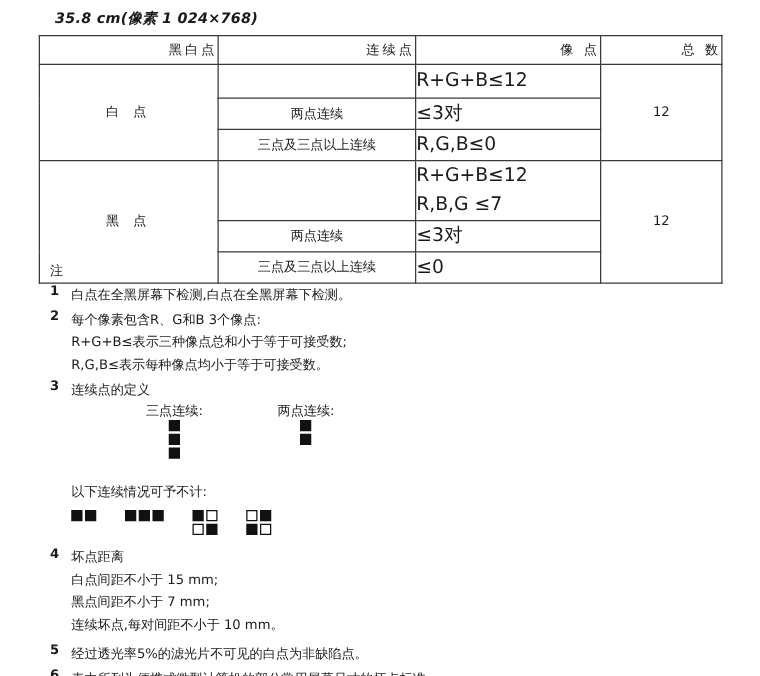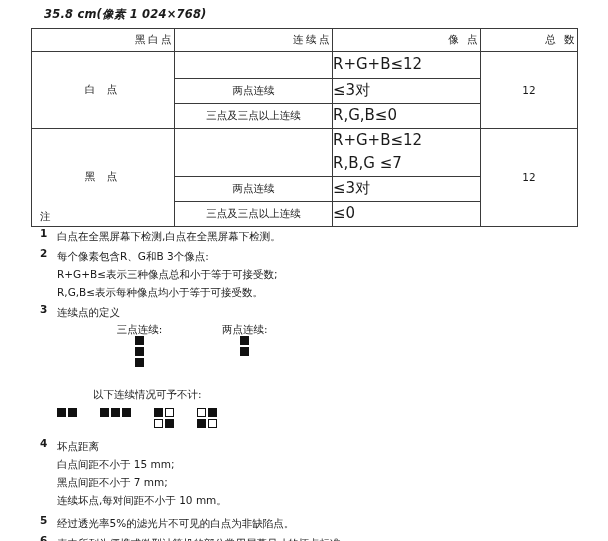--- a/index.html
+++ b/index.html
@@ -271,21 +271,21 @@
         </div>
         <div class="def-col inline-def">
           <span class="def-label">两点连续:</span>
           <span class="dotcol">
             <span class="sq"></span>
             <span class="sq"></span>
           </span>
         </div>
       </div>
 
-      <div class="note-line" style="margin-top:18px;margin-left:36px;">以下连续情况可予不计:</div>
+      <div class="note-line" style="margin-top:18px;">以下连续情况可予不计:</div>
       <div class="ignore-row">
         <span class="hgroup">
           <span class="sq"></span>
           <span class="sq"></span>
         </span>
         <span class="hgroup">
           <span class="sq"></span>
           <span class="sq"></span>
           <span class="sq"></span>
         </span>

